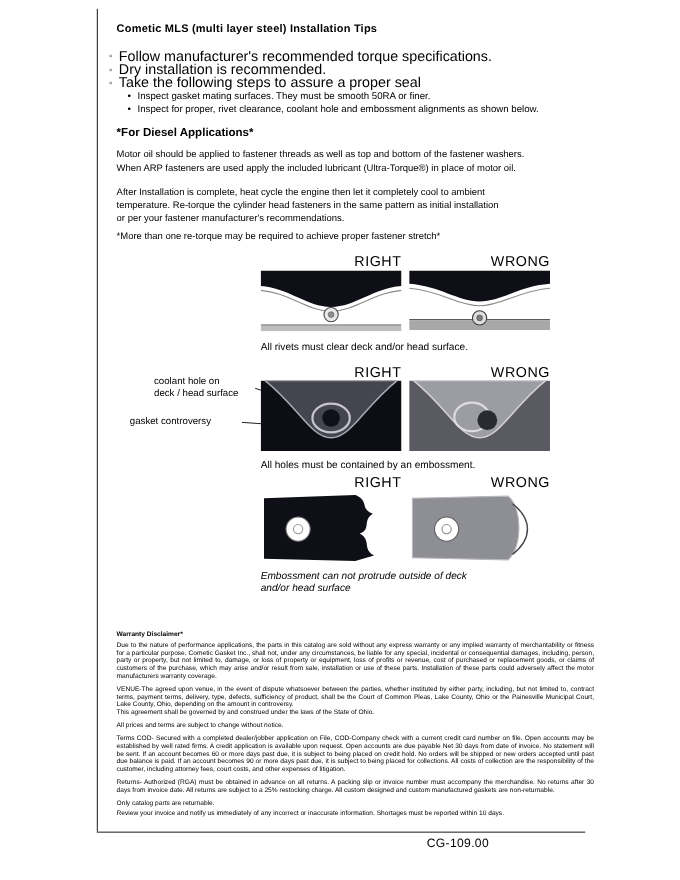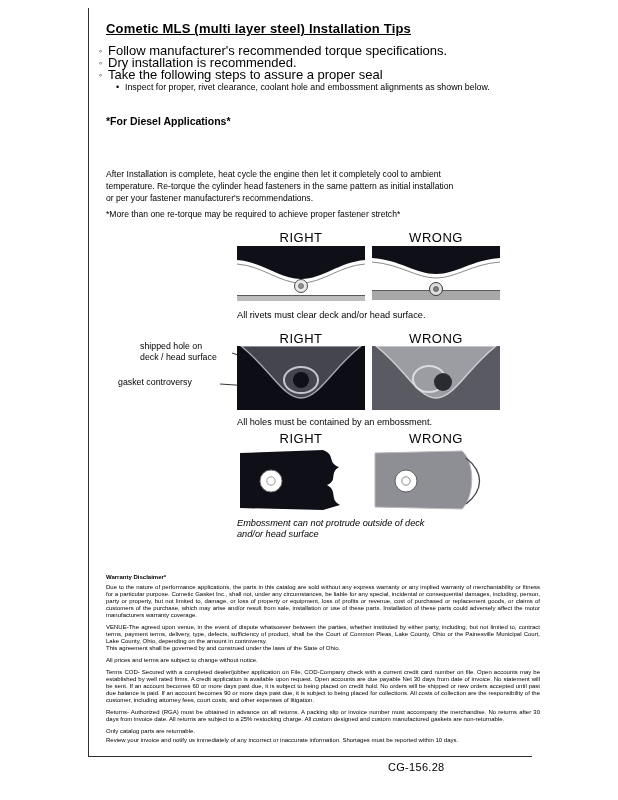--- a/index.html
+++ b/index.html
@@ -4,37 +4,37 @@
 <title>Installation Tips</title>
 <style>
   * { margin:0; padding:0; box-sizing:border-box; }
   html,body { width:618px; height:800px; }
   body { background:#ffffff; color:#000; font-family:"Liberation Sans", sans-serif; }
   .page { position:relative; width:618px; height:800px; background:#fff; overflow:hidden; }
 
   .vrule { position:absolute; left:88px; top:8px; width:1px; height:748px; background:#2e2e2e; }
   .hrule { position:absolute; left:88px; top:756px; width:444px; height:1px; background:#2e2e2e; }
 
-  .title { position:absolute; left:106px; top:21px; font-size:13px; font-weight:bold;
-           text-decoration:underline; letter-spacing:0.2px; }
+  .title { position:absolute; left:106px; top:21px; font-size:10px; font-weight:bold;
+           letter-spacing:0.2px; }
 
   .tips { position:absolute; left:108px; top:45px; list-style:none; font-size:13px; line-height:12px; }
   .tips li { position:relative; }
   .tips li::before { content:"◦"; position:absolute; left:-9px; top:0; font-size:9px; }
   .subtips { position:absolute; left:125px; top:81px; list-style:none; font-size:8.8px; line-height:12px; }
   .subtips li { position:relative; }
   .subtips li::before { content:"•"; position:absolute; left:-9px; top:0; font-size:9px; }
 
   .diesel-heading { position:absolute; left:106px; top:115px; font-size:10.5px; font-weight:bold; }
   .para { position:absolute; left:106px; width:480px; font-size:8.6px; line-height:12px; white-space:pre-line; }
   .p1 { top:134px; }
   .p2 { top:168px; }
   .note { top:208px; }
 
-  .col-head { position:absolute; width:128px; text-align:center; font-size:13px; letter-spacing:0.5px; }
+  .col-head { position:absolute; width:128px; text-align:right; font-size:13px; letter-spacing:0.5px; }
   .diag { position:absolute; display:block; }
   .caption { position:absolute; font-size:9.2px; line-height:11px; white-space:pre-line; }
   .side-label { position:absolute; font-size:8.8px; line-height:10.5px; white-space:pre-line; }
   .arrows { position:absolute; left:196px; top:340px; }
 
   .legal { position:absolute; left:106px; top:574px; width:434px; font-size:6px; line-height:7px; }
   .legal .lhead { font-weight:bold; margin-bottom:3px; font-size:6px; }
   .legal p { margin:0 0 5px 0; text-align:justify; white-space:pre-line; }
   .legal p.tight { margin-bottom:2px; }
 
@@ -48,24 +48,27 @@
   <div class="vrule"></div>
 
   <div class="title">Cometic MLS (multi layer steel) Installation Tips</div>
 
   <ul class="tips">
     <li>Follow manufacturer's recommended torque specifications.</li>
     <li>Dry installation is recommended.</li>
     <li>Take the following steps to assure a proper seal</li>
   </ul>
   <ul class="subtips">
+    <li>Inspect gasket mating surfaces.  They must be smooth 50RA or finer.</li>
     <li>Inspect for proper, rivet clearance, coolant hole and embossment alignments as shown below.</li>
   </ul>
 
   <div class="diesel-heading">*For Diesel Applications*</div>
+  <p class="para p1">Motor oil should be applied to fastener threads as well as top and bottom of the fastener washers.
+When ARP fasteners are used apply the included lubricant (Ultra-Torque®) in place of motor oil.</p>
   <p class="para p2">After Installation is complete, heat cycle the engine then let it completely cool to ambient
 temperature. Re-torque the cylinder head fasteners in the same pattern as initial installation
 or per your fastener manufacturer's recommendations.</p>
   <p class="para note">*More than one re-torque may be required to achieve proper fastener stretch*</p>
 
   <div class="col-head" style="left:237px; top:230px;">RIGHT</div>
   <div class="col-head" style="left:372px; top:230px;">WRONG</div>
 
   <svg class="diag" style="left:237px; top:246px;" width="128" height="58" viewBox="0 0 128 58">
     <rect width="128" height="58" fill="#ffffff"></rect>
@@ -85,21 +88,21 @@
     <line x1="0" y1="44.5" x2="128" y2="44.5" stroke="#5a5a5a" stroke-width="1"></line>
     <circle cx="64" cy="43" r="6.5" fill="#dedede" stroke="#3a3a3a" stroke-width="1"></circle>
     <circle cx="64" cy="43" r="2.6" fill="#7d7d7d" stroke="#3a3a3a" stroke-width="0.5"></circle>
   </svg>
 
   <div class="caption" style="left:237px; top:310px;">All rivets must clear deck and/or head surface.</div>
 
   <div class="col-head" style="left:237px; top:331px;">RIGHT</div>
   <div class="col-head" style="left:372px; top:331px;">WRONG</div>
 
-  <div class="side-label" style="left:140px; top:341px;">shipped hole on
+  <div class="side-label" style="left:140px; top:341px;">coolant hole on
 deck / head surface</div>
   <div class="side-label" style="left:118px; top:377px;">gasket controversy</div>
 
   <svg class="arrows" width="120" height="60" viewBox="0 0 120 60">
     <defs>
       <marker id="ah" markerWidth="10" markerHeight="10" refX="6" refY="3" orient="auto" markerUnits="userSpaceOnUse">
         <path d="M0,0 L7,3 L0,6 Z" fill="#000"></path>
       </marker>
     </defs>
     <line x1="36" y1="13" x2="97" y2="33" stroke="#000" stroke-width="0.8" marker-end="url(#ah)"></line>
@@ -149,15 +152,15 @@
     <p>VENUE-The agreed upon venue, in the event of dispute whatsoever between the parties, whether instituted by either party, including, but not limited to, contract terms, payment terms, delivery, type, defects, sufficiency of product, shall be the Court of Common Pleas, Lake County, Ohio or the Painesville Municipal Court, Lake County, Ohio, depending on the amount in controversy.
 This agreement shall be governed by and construed under the laws of the State of Ohio.</p>
     <p>All prices and terms are subject to change without notice.</p>
     <p>Terms COD- Secured with a completed dealer/jobber application on File, COD-Company check with a current credit card number on file.  Open accounts may be established by well rated firms.  A credit application is available upon request.  Open accounts are due payable Net 30 days from date of invoice.  No statement will be sent.  If an account becomes 60 or more days past due, it is subject to being placed on credit hold.  No orders will be shipped or new orders accepted until past due balance is paid.  If an account becomes 90 or more days past due, it is subject to being placed for collections.  All costs of collection are the responsibility of the customer, including attorney fees, court costs, and other expenses of litigation.</p>
     <p>Returns- Authorized (RGA) must be obtained in advance on all returns.  A packing slip or invoice number must accompany the merchandise.  No returns after 30 days from invoice date.  All returns are subject to a 25% restocking charge.  All custom designed and custom manufactured gaskets are non-returnable.</p>
     <p class="tight">Only catalog parts are returnable.</p>
     <p>Review your invoice and notify us immediately of any incorrect or inaccurate information.  Shortages must be reported within 10 days.</p>
   </div>
 
   <div class="hrule"></div>
-  <div class="code">CG-156.28</div>
+  <div class="code">CG-109.00</div>
 
 </div>
 
 </body></html>

